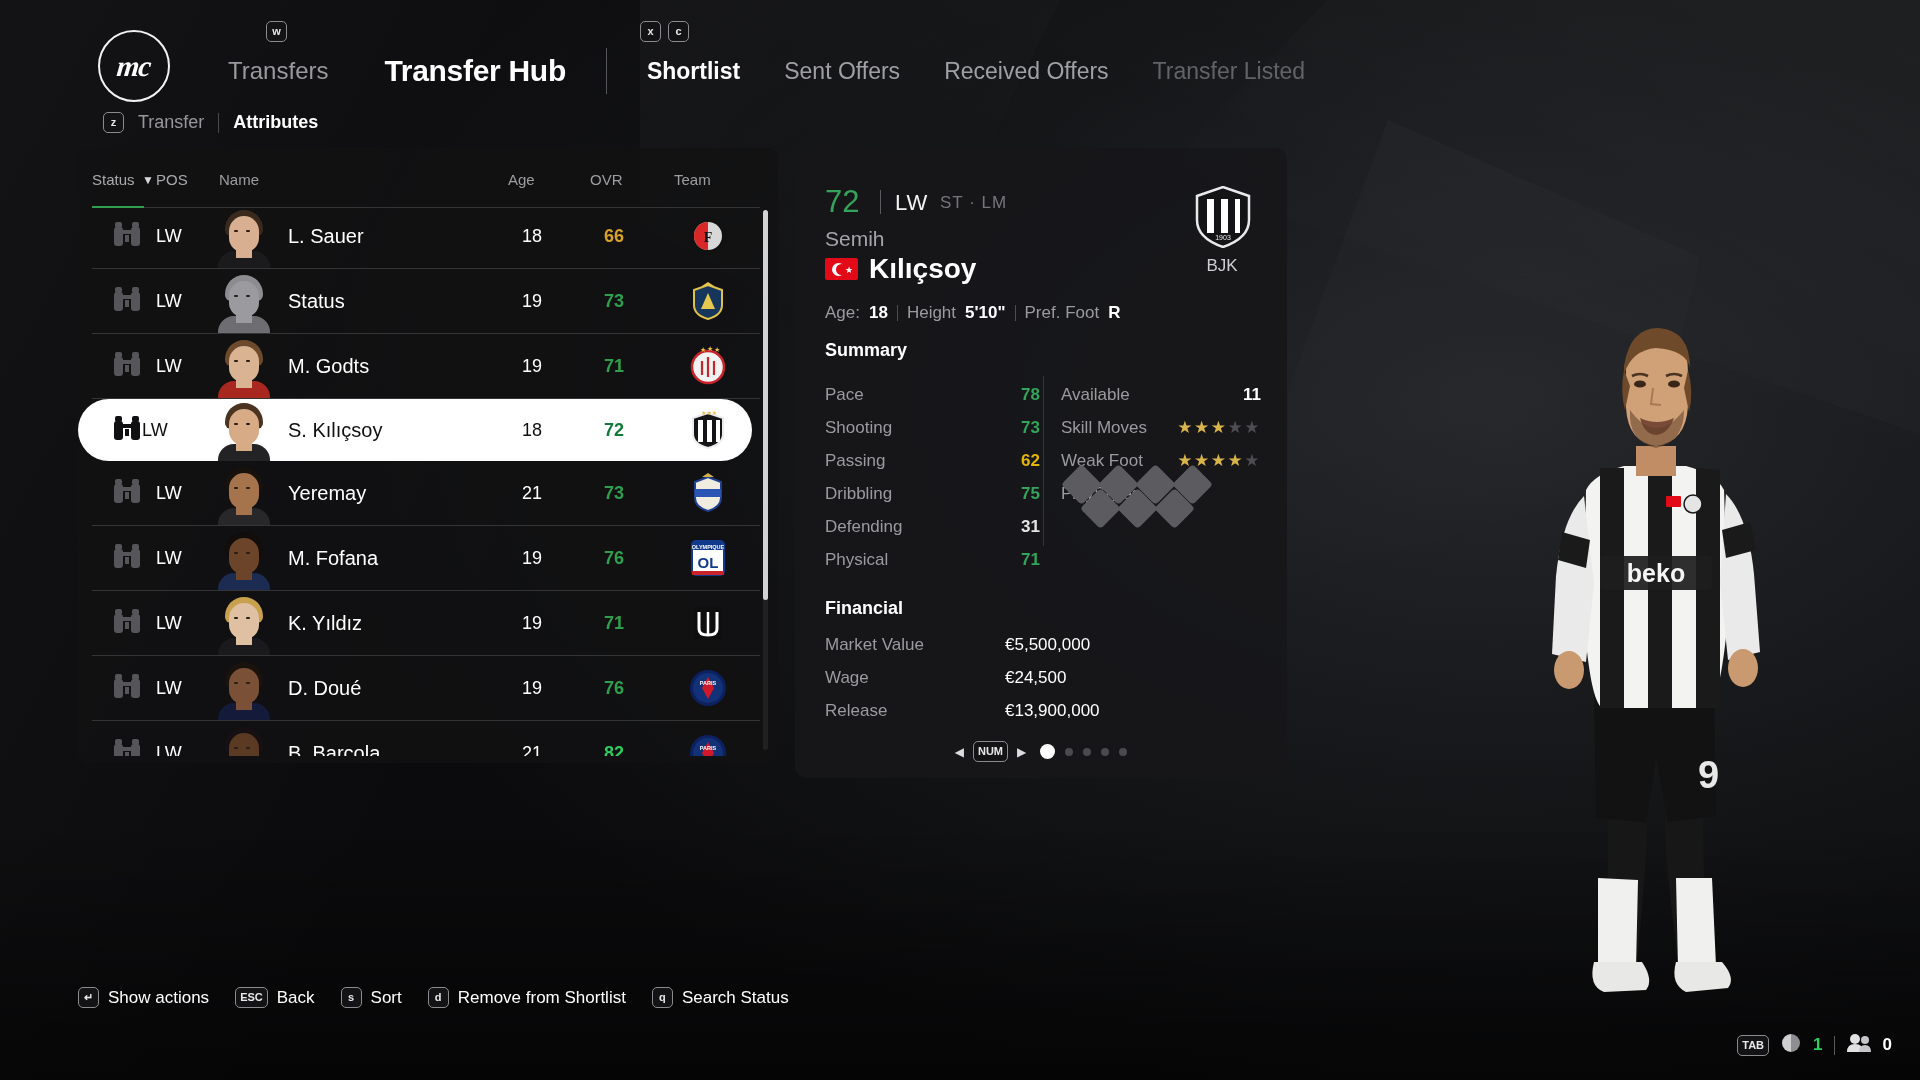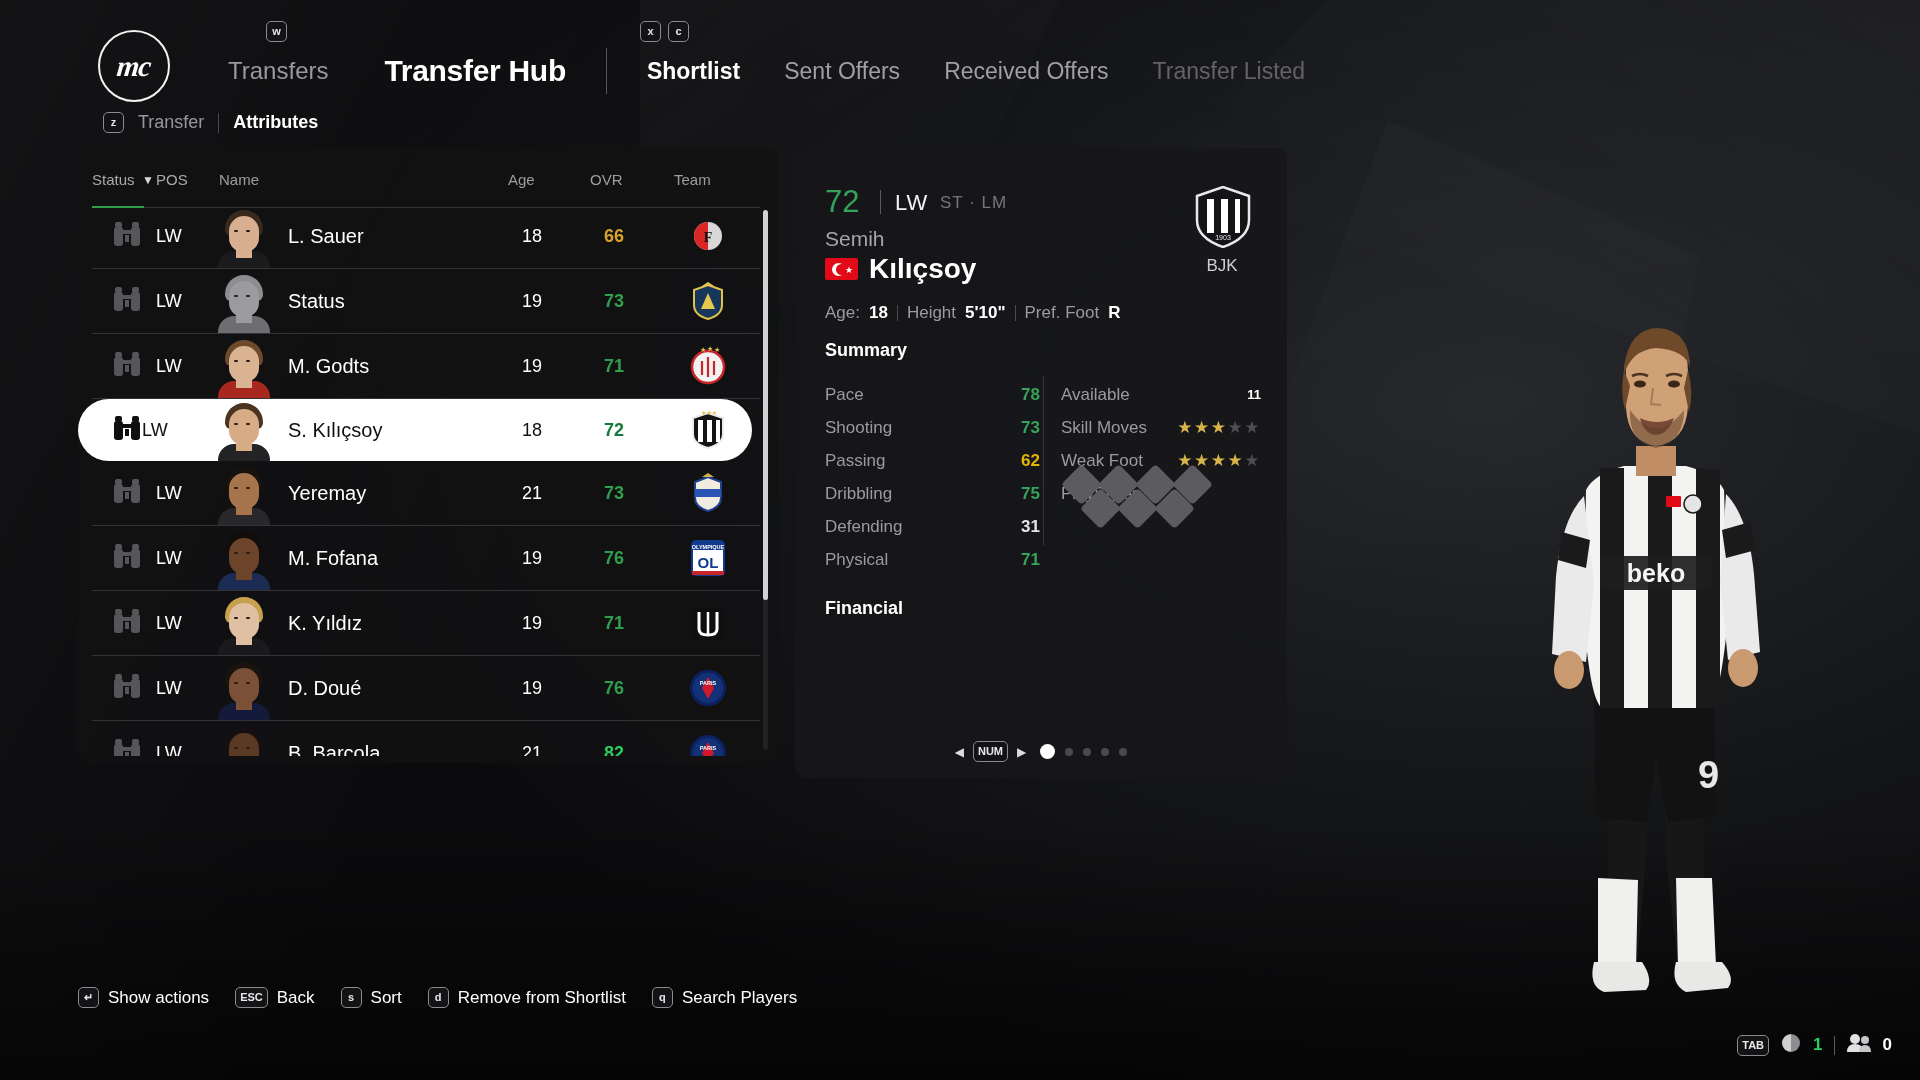--- a/index.html
+++ b/index.html
@@ -179,21 +179,21 @@
   .stat-row { display:flex; justify-content:space-between; align-items:center; height:33px; }
   .stat-row .lbl { font-size:17px; color:#9b9b9f; }
   .stat-row .val { font-size:17px; font-weight:700; }
   .v-green { color:#35a35a; } .v-yellow { color:#e3b505; } .v-red { color:#e5e5e5; }
 
   .col-div { position:absolute; left:248px; top:228px; width:1px; height:170px; background:#343437; }
 
   .stat-col-r { position:absolute; left:266px; top:230px; width:200px; }
   .sr { display:flex; justify-content:space-between; align-items:center; height:33px; }
   .sr .lbl { font-size:17px; color:#9b9b9f; }
-  .sr .num { font-size:13px; color:#fff; font-weight:700; }
+  .sr .num { font-size:17px; color:#fff; font-weight:700; }
   .stars { letter-spacing:1.5px; font-size:17px; line-height:17px; }
   .st-on { color:#d9b44a; } .st-off { color:#4e4e52; }
 
   #playstyles { position:absolute; left:272px; top:322px; width:190px; }
   .diamond-row { display:flex; gap:8px; }
   .diamond-row.r2 { margin-top:-5px; margin-left:19px; }
   .diamond { width:29px; height:29px; background:#5c5c60; transform:rotate(45deg); border-radius:4px; }
 
   .fin-col { position:absolute; left:30px; top:480px; width:430px; }
   .fin-row { display:flex; height:33px; align-items:center; }
@@ -658,20 +658,34 @@
           <span class="diamond"></span>
         </div>
       <div class="diamond-row r2">
           <span class="diamond"></span>
           <span class="diamond"></span>
           <span class="diamond"></span>
         </div>
     </div>
 
     <span class="sec-title" id="sec-financial">Financial</span>
+    <div class="fin-col" id="financial-rows">
+        <div class="fin-row">
+          <span class="lbl">Market Value</span>
+          <span class="val">€5,500,000</span>
+        </div>
+        <div class="fin-row">
+          <span class="lbl">Wage</span>
+          <span class="val">€24,500</span>
+        </div>
+        <div class="fin-row">
+          <span class="lbl">Release</span>
+          <span class="val">€13,900,000</span>
+        </div>
+      </div>
 
     <div id="pager">
       <span class="pg-arrow">◀</span>
       <span class="keycap">NUM</span>
       <span class="pg-arrow">▶</span>
       <span id="pager-dots" style="display:flex;align-items:center;gap:10px;margin-left:5px;">
           <span class="dot active"></span>
           <span class="dot"></span>
           <span class="dot"></span>
           <span class="dot"></span>
@@ -739,21 +753,21 @@
       <div class="hint">
         <span class="keycap">s</span>
         <span class="hint-label">Sort</span>
       </div>
       <div class="hint">
         <span class="keycap">d</span>
         <span class="hint-label">Remove from Shortlist</span>
       </div>
       <div class="hint">
         <span class="keycap">q</span>
-        <span class="hint-label">Search Players</span>
+        <span class="hint-label">Search Status</span>
       </div>
     </div>
 
   <div id="status-bar">
     <span class="keycap">TAB</span>
     <span>
       <svg width="22" height="22" viewBox="0 0 22 22">
           <path d="M11 2 A9 9 0 0 0 11 20 Z" fill="#cfcfd2"></path>
           <path d="M11 2 A9 9 0 0 1 11 20 Z" fill="#8e8e92"></path>
         </svg>

